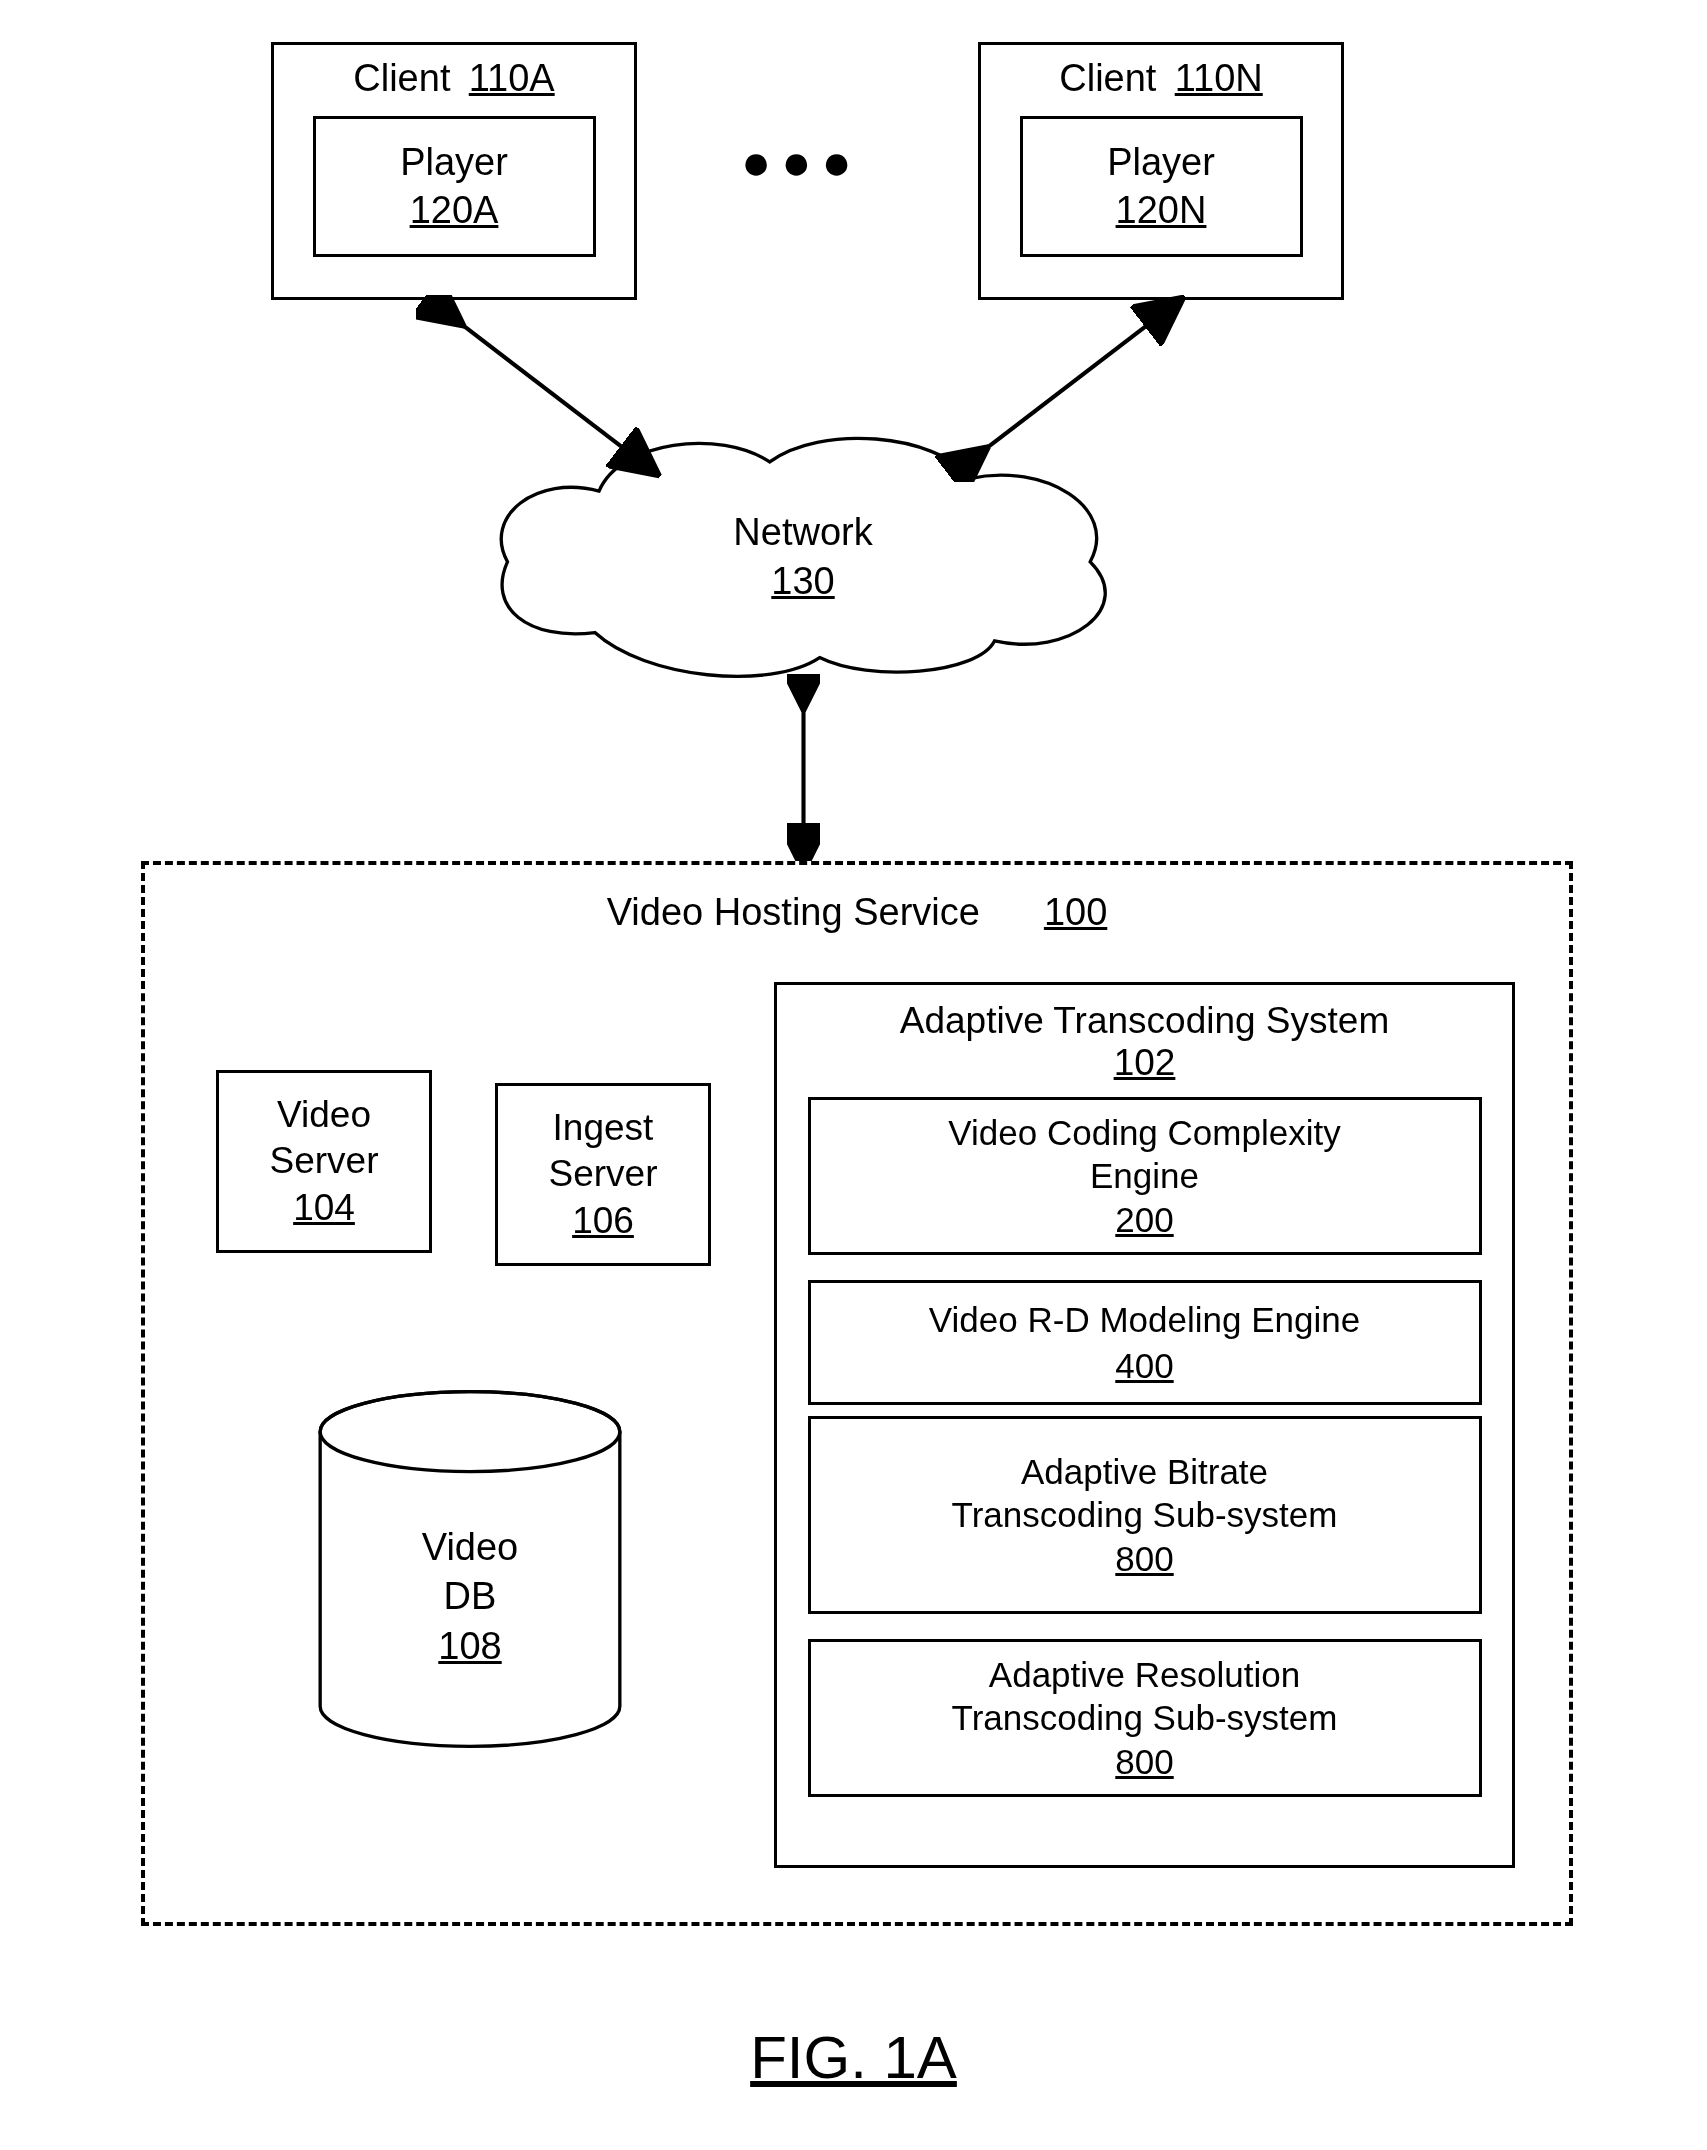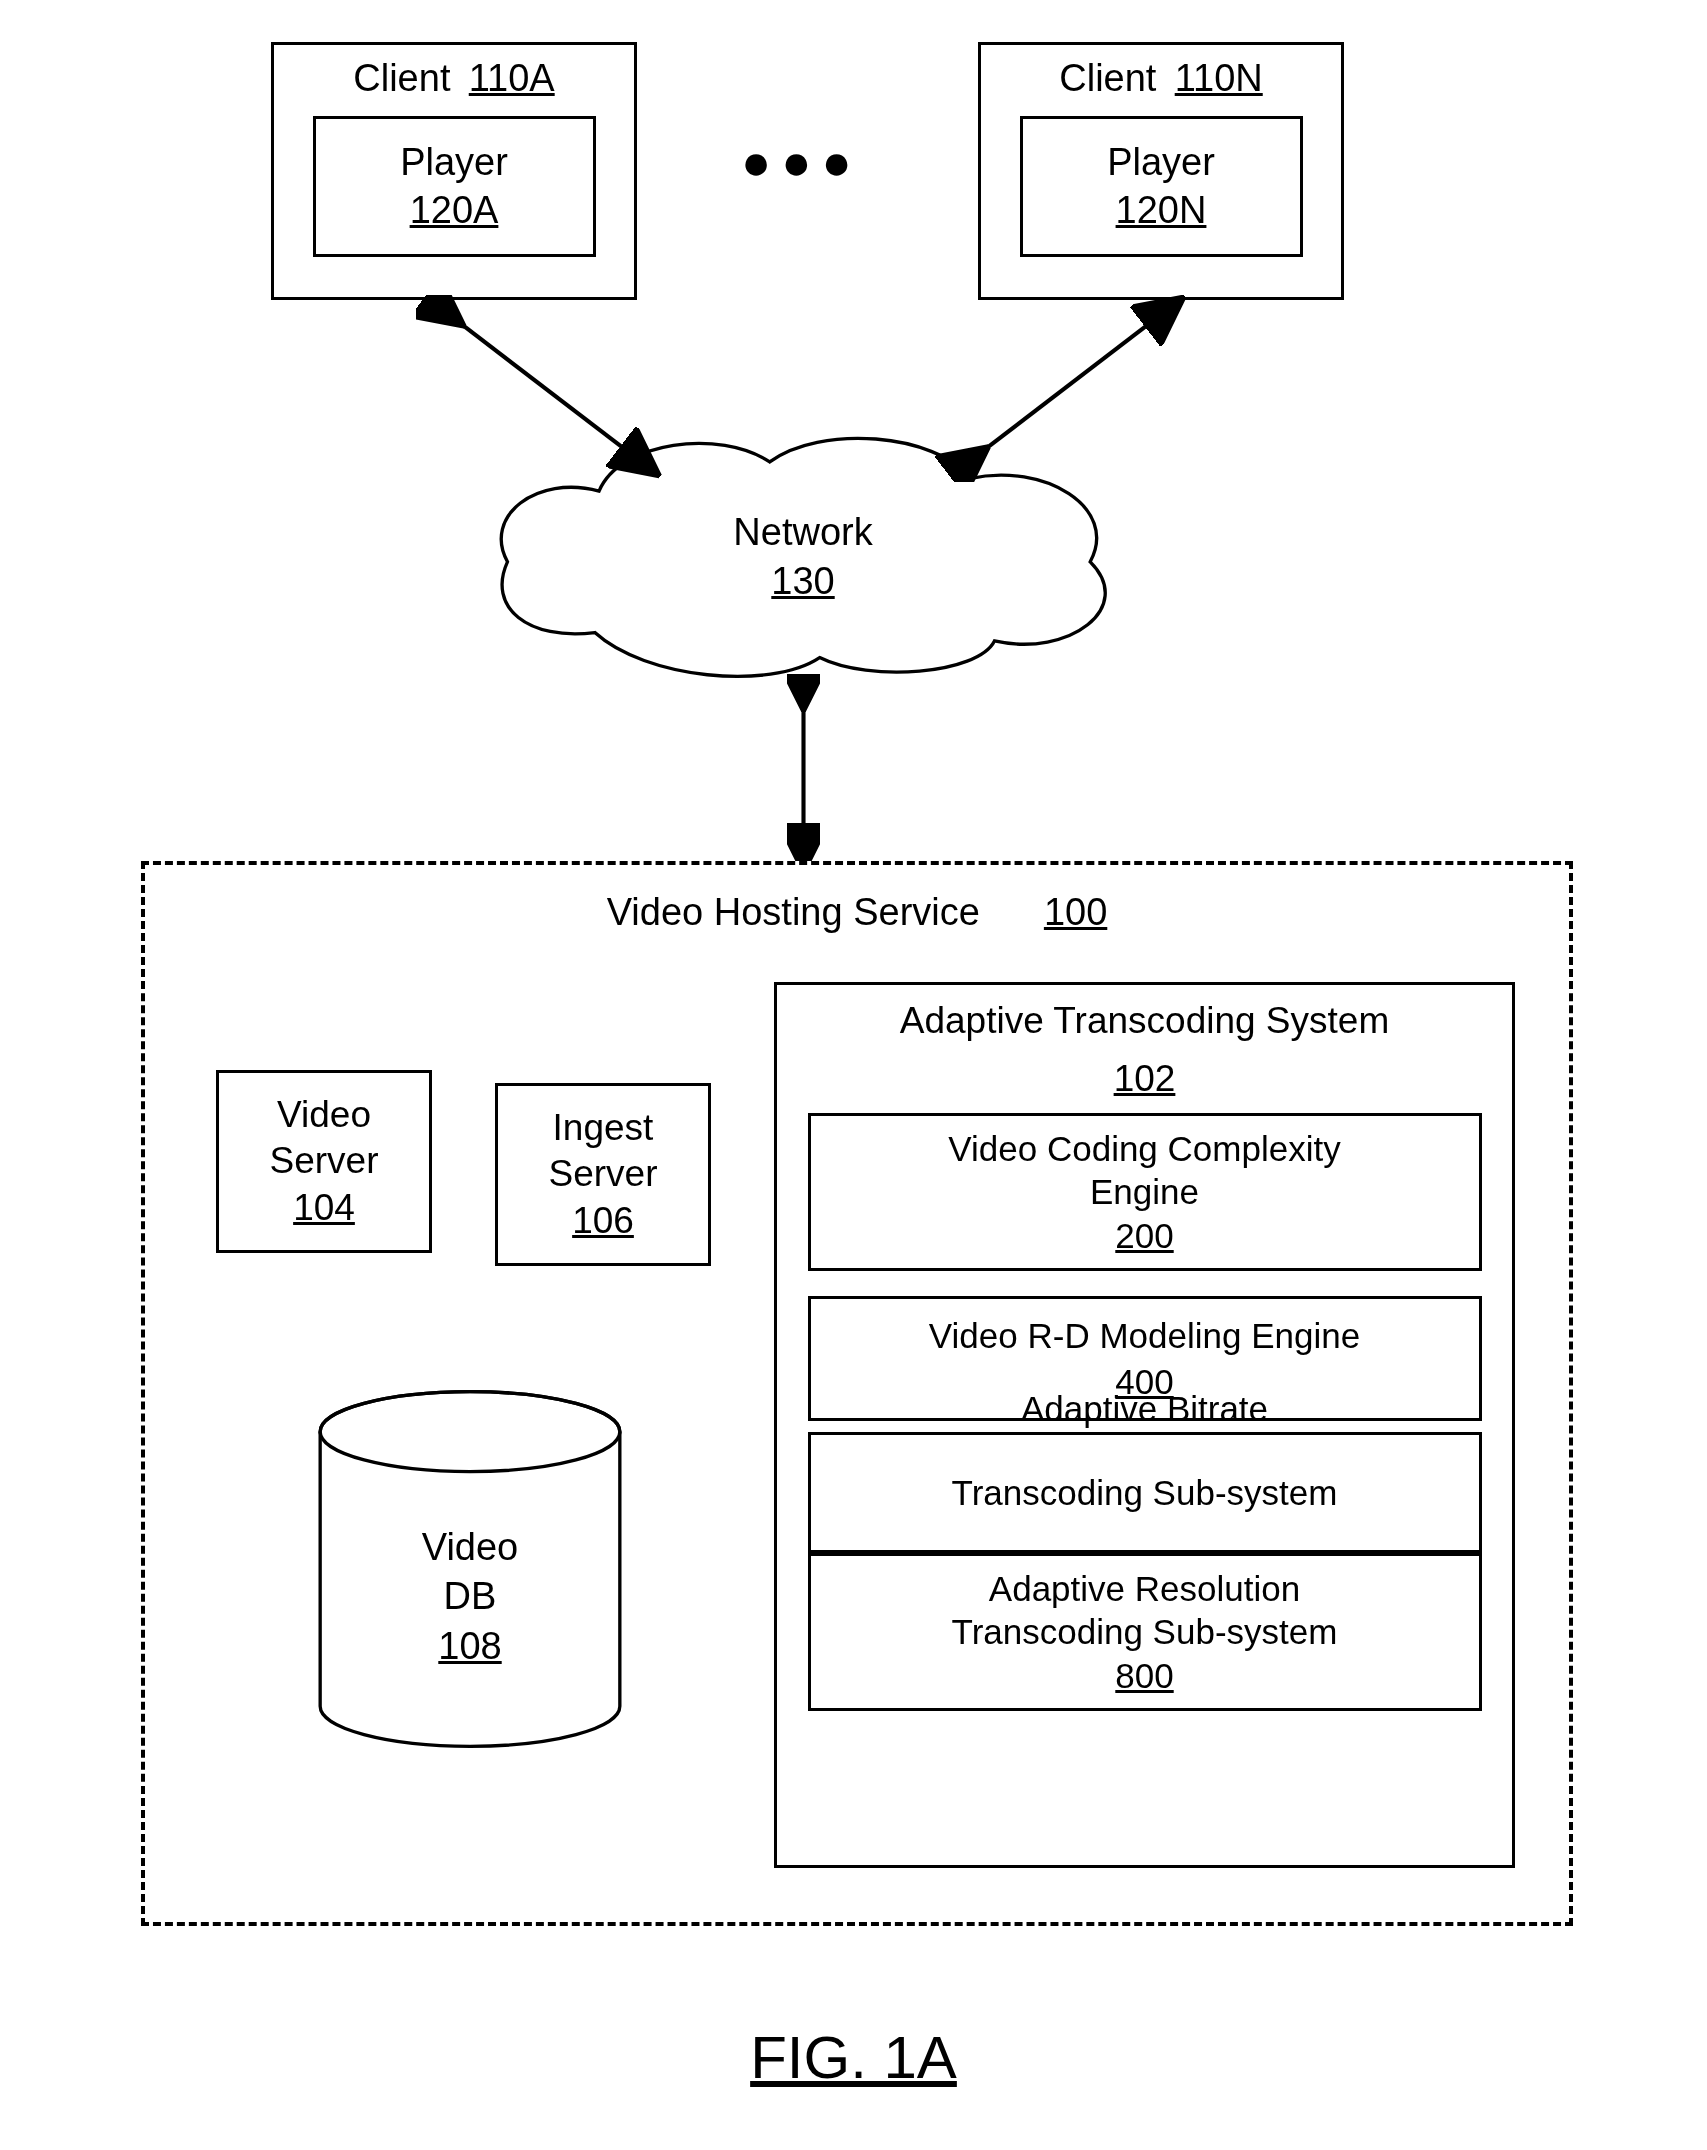--- a/index.html
+++ b/index.html
@@ -134,34 +134,34 @@
     <ellipse cx="185" cy="50" rx="180" ry="48" fill="none" stroke="#000" stroke-width="4"></ellipse>
   </svg>
   <div style="position:absolute; left:316px; top:1523px; width:308px; text-align:center; font-size:38px; line-height:1.3;">
     <div>Video</div>
     <div>DB</div>
     <div class="u">108</div>
   </div>
 
   <div class="box" style="left:774px; top:982px; width:741px; height:886px; justify-content:flex-start; padding-top:15px;">
     <div style="font-size:37px;">Adaptive Transcoding System</div>
-    <div class="u" style="font-size:37px; margin-bottom:13.3px;margin-top:16px;">102</div>
+    <div class="u" style="font-size:37px; margin-bottom:13.3px;">102</div>
 
     <div class="box" style="position:relative; width:674px; height:158px; font-size:35px; line-height:1.25; margin-bottom:25px;">
       <span>Video Coding Complexity</span>
       <span>Engine</span>
       <span class="u">200</span>
     </div>
 
     <div class="box" style="position:relative; width:674px; height:125px; font-size:35px; line-height:1.3; margin-bottom:11px;">
       <span>Video R-D Modeling Engine</span>
       <span class="u">400</span>
     </div>
 
-    <div class="box" style="position:relative; width:674px; height:121px; font-size:35px; line-height:1.25; gap:40px;">
+    <div class="box" style="position:relative; width:674px; height:198px; font-size:35px; line-height:1.25; margin-bottom:25px;">
       <span>Adaptive Bitrate</span>
       <span>Transcoding Sub-system</span>
       <span class="u">800</span>
     </div>
 
     <div class="box" style="position:relative; width:674px; height:158px; font-size:35px; line-height:1.25;align-items:center;">
       <span>Adaptive Resolution</span>
       <span>Transcoding Sub-system</span>
       <span class="u">800</span>
     </div>

